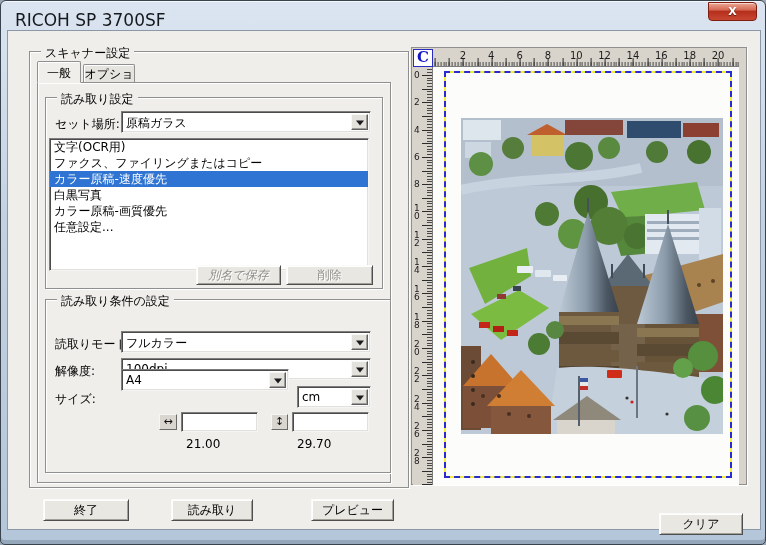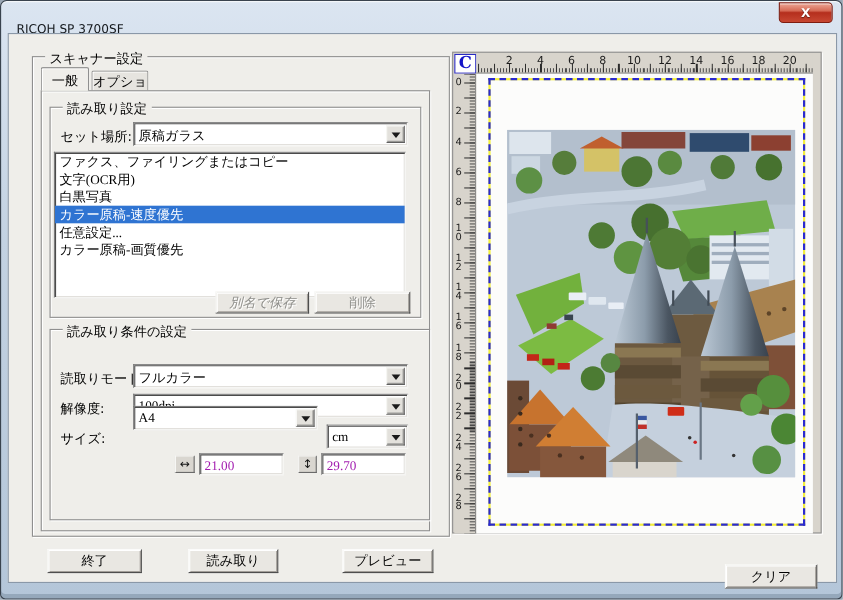--- a/index.html
+++ b/index.html
@@ -4,21 +4,21 @@
 <style>
   * { margin:0; padding:0; box-sizing:border-box; }
   html,body { background:#9aa7b5; font-family:"DejaVu Sans", sans-serif; }
   .window {
     position:relative; width:766px; height:545px; overflow:hidden;
     border:1px solid #39434e; border-radius:6px 6px 5px 5px;
     background:linear-gradient(#dbe5f1, #c3d2e2 40%, #b4c6d9);
     box-shadow: inset 0 1px 0 rgba(255,255,255,.7), inset 0 -4px 0 rgba(110,130,150,.45);
   }
   .titlebar { position:absolute; left:0; top:0; right:0; height:29px; }
-  .title-text { position:absolute; left:14px; top:19px; font-size:11px; color:#15191d; }
+  .title-text { position:absolute; left:14px; top:9px; font-size:17px; color:#15191d; }
   .close-btn {
     position:absolute; left:707px; top:1px; width:49px; height:19px;
     background:linear-gradient(#eda globalism,#d05543); 
     background:linear-gradient(#eca796 0%, #d66a55 40%, #b52f1d 50%, #c74732 100%);
     border:1px solid #7e1d10; border-radius:0 4px 4px 4px;
     color:#fff; font-weight:bold; font-size:11px; text-align:center; line-height:17px;
     text-shadow:0 1px 1px rgba(0,0,0,.5); cursor:pointer;
     box-shadow: inset 0 1px 0 rgba(255,255,255,.55);
   }
   .client {
@@ -41,21 +41,20 @@
   }
   .tabpage {
     position:absolute; border:1px solid #8f8f8f;
     box-shadow: inset 1px 1px 0 #ffffff, 1px 1px 0 #ffffff;
   }
   .label12 { position:absolute; font-size:12px; color:#000; white-space:nowrap; }
   .sunken {
     background:#ffffff; border:1px solid;
     border-color:#7d7d7d #f4f4f2 #f4f4f2 #7d7d7d;
     box-shadow: inset 1px 1px 0 #4b4b4b, inset -1px -1px 0 #e2e0dc;
-    font-family: Liberation Serif, serif;
   }
   .combo { position:absolute; }
   .combo .field {
     position:absolute; inset:0; font-size:12px; color:#000; padding:3px 20px 0 4px;
     overflow:hidden; white-space:nowrap;
   }
   .drop-btn {
     position:absolute; top:2px; right:2px; bottom:2px; width:17px;
     background:#e3e1dc; border:1px solid; border-color:#f8f8f6 #5f5f5f #5f5f5f #f8f8f6;
     box-shadow: inset -1px -1px 0 #9d9d9a;
@@ -69,21 +68,21 @@
   .list-item { font-size:12px; color:#000; height:16.1px; line-height:16px; padding-left:4px; white-space:nowrap; }
   .list-item.selected { background:#2f74d2; color:#fff; }
   .btn {
     position:absolute; font-size:12px; color:#000; text-align:center;
     background:#e9e7e2; border:1px solid; border-color:#fbfbfa #4e4e4e #4e4e4e #fbfbfa;
     box-shadow: inset 1px 1px 0 #ffffff, inset -1px -1px 0 #a39f99;
     cursor:pointer;
   }
   .btn.disabled { color:#8e8e8a; text-shadow:1px 1px 0 #ffffff; cursor:default; }
   .field-input {
-    position:absolute; font-size:12px; color:#a21caf; padding:3px 0 0 4px; white-space:nowrap;
+    position:absolute; font-size:12px; color:#000000; padding:3px 0 0 4px; white-space:nowrap;margin-top:21px;
   }
   .size-icon {
     position:absolute; background:#d9d6d0; border:1px solid; border-color:#f6f6f4 #6a6a6a #6a6a6a #f6f6f4;
     font-size:11px; text-align:center; line-height:14px; color:#111;
   }
   
   .preview-panel {
     position:absolute; background:#d8d4cc; border:1px solid #8f8f8f;
     box-shadow: 1px 1px 0 #fff;
   }
@@ -139,26 +138,26 @@
 
   <span class="label12" style="left:54px; top:115px; z-index:2;">セット場所:</span>
   <div class="combo sunken" style="left:120px; top:110px; width:250px; height:22px; z-index:2;">
     <span class="field">原稿ガラス</span>
     <div class="drop-btn">
         <span class="tri-down"></span>
       </div>
   </div>
 
   <div class="listbox sunken" style="left:48px; top:137px; width:320px; height:133px; z-index:2;">
+      <div class="list-item">文字(OCR用)</div>
       <div class="list-item">ファクス、ファイリングまたはコピー</div>
-      <div class="list-item">文字(OCR用)</div>
+      <div class="list-item selected">カラー原稿-速度優先</div>
       <div class="list-item">白黒写真</div>
-      <div class="list-item selected">カラー原稿-速度優先</div>
+      <div class="list-item">カラー原稿-画質優先</div>
       <div class="list-item">任意設定...</div>
-      <div class="list-item">カラー原稿-画質優先</div>
     </div>
 
   <div class="btn disabled" style="left:195px; top:264px; width:85px; height:20px; line-height:19px; z-index:2;font-style:italic;">
     <span>別名で保存</span>
   </div>
   <div class="btn disabled" style="left:285px; top:264px; width:87px; height:20px; line-height:19px; z-index:2;">
     <span>削除</span>
   </div>
 
   <div class="groupbox" style="left:44px; top:298px; width:346px; height:174px; z-index:2;"></div>

